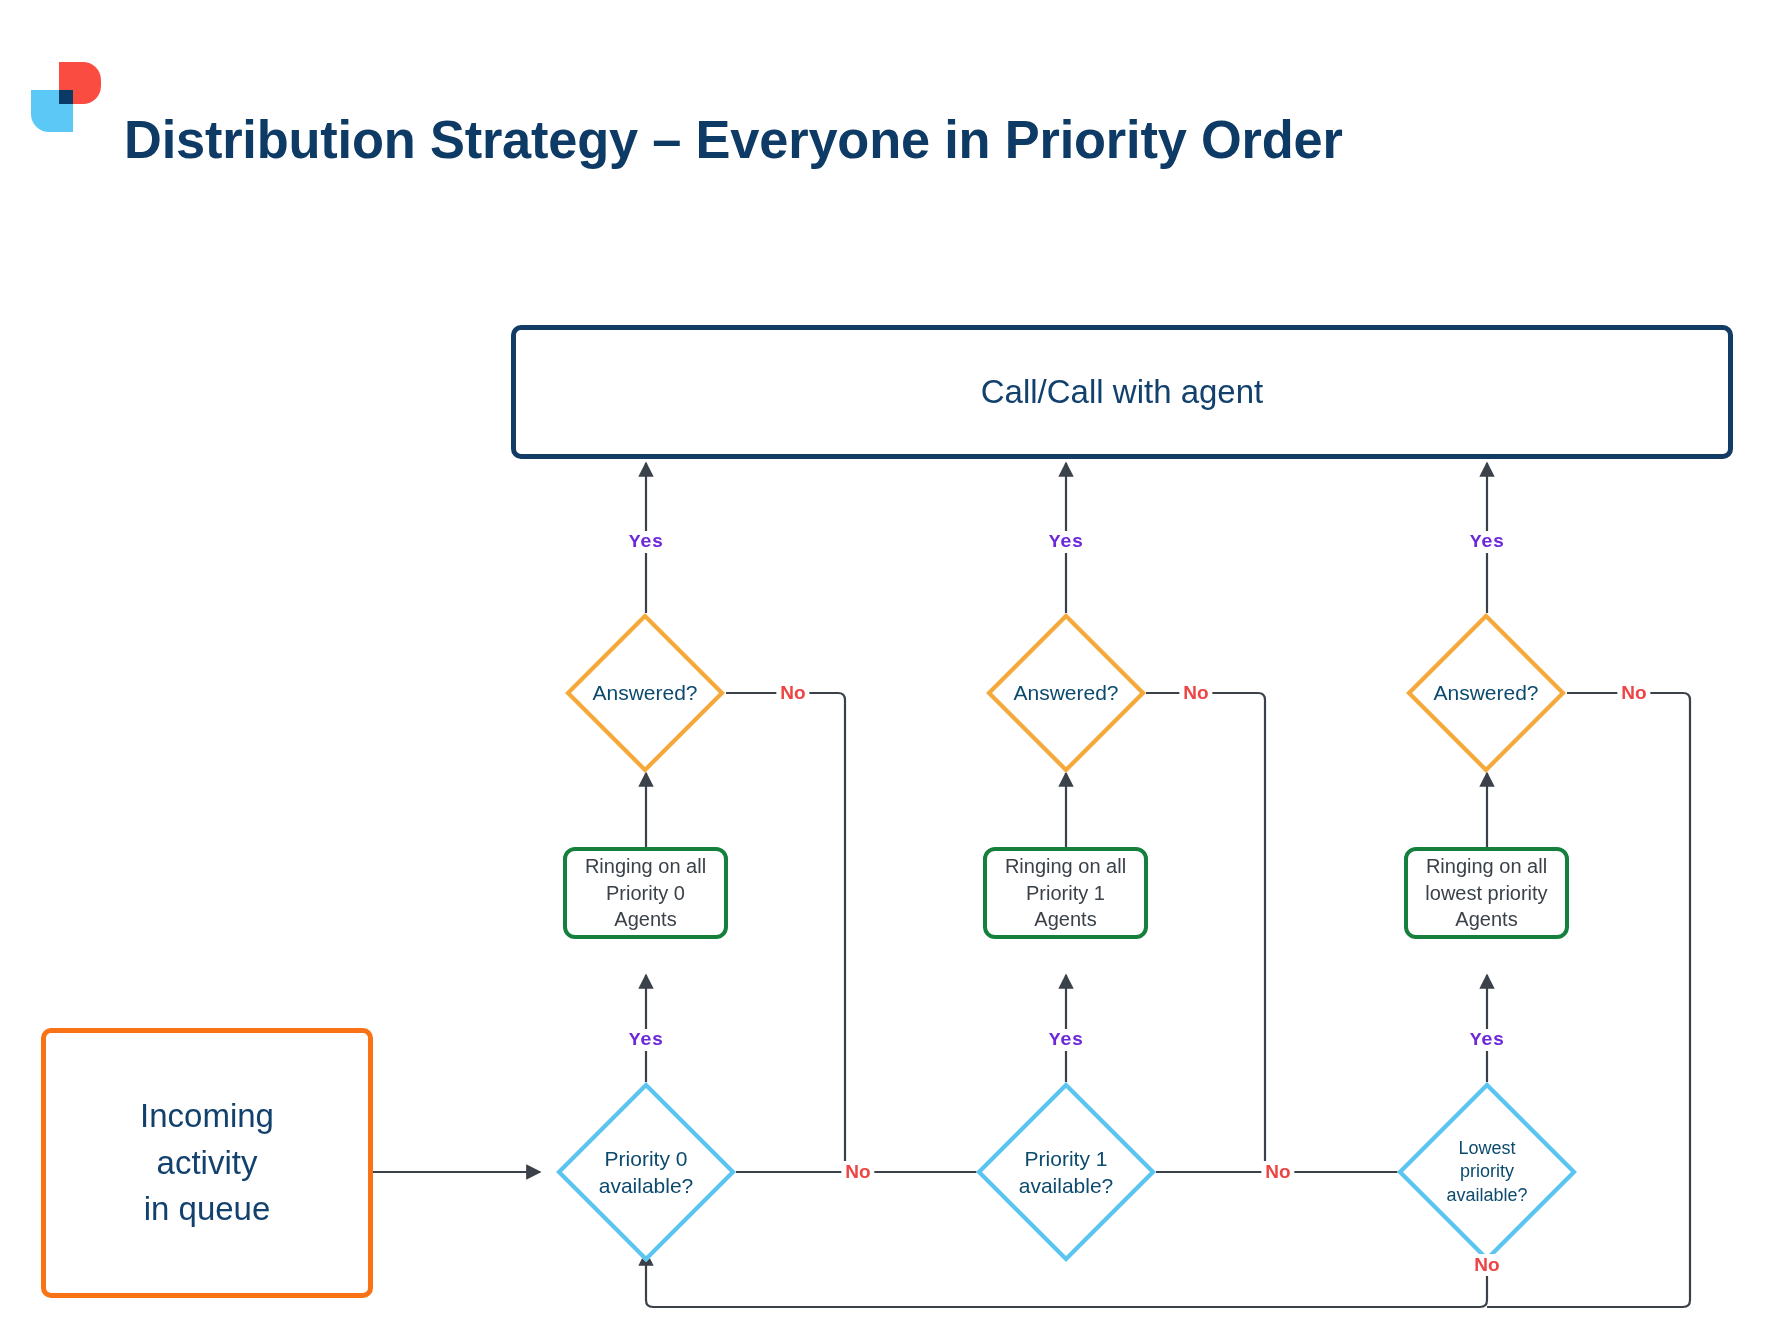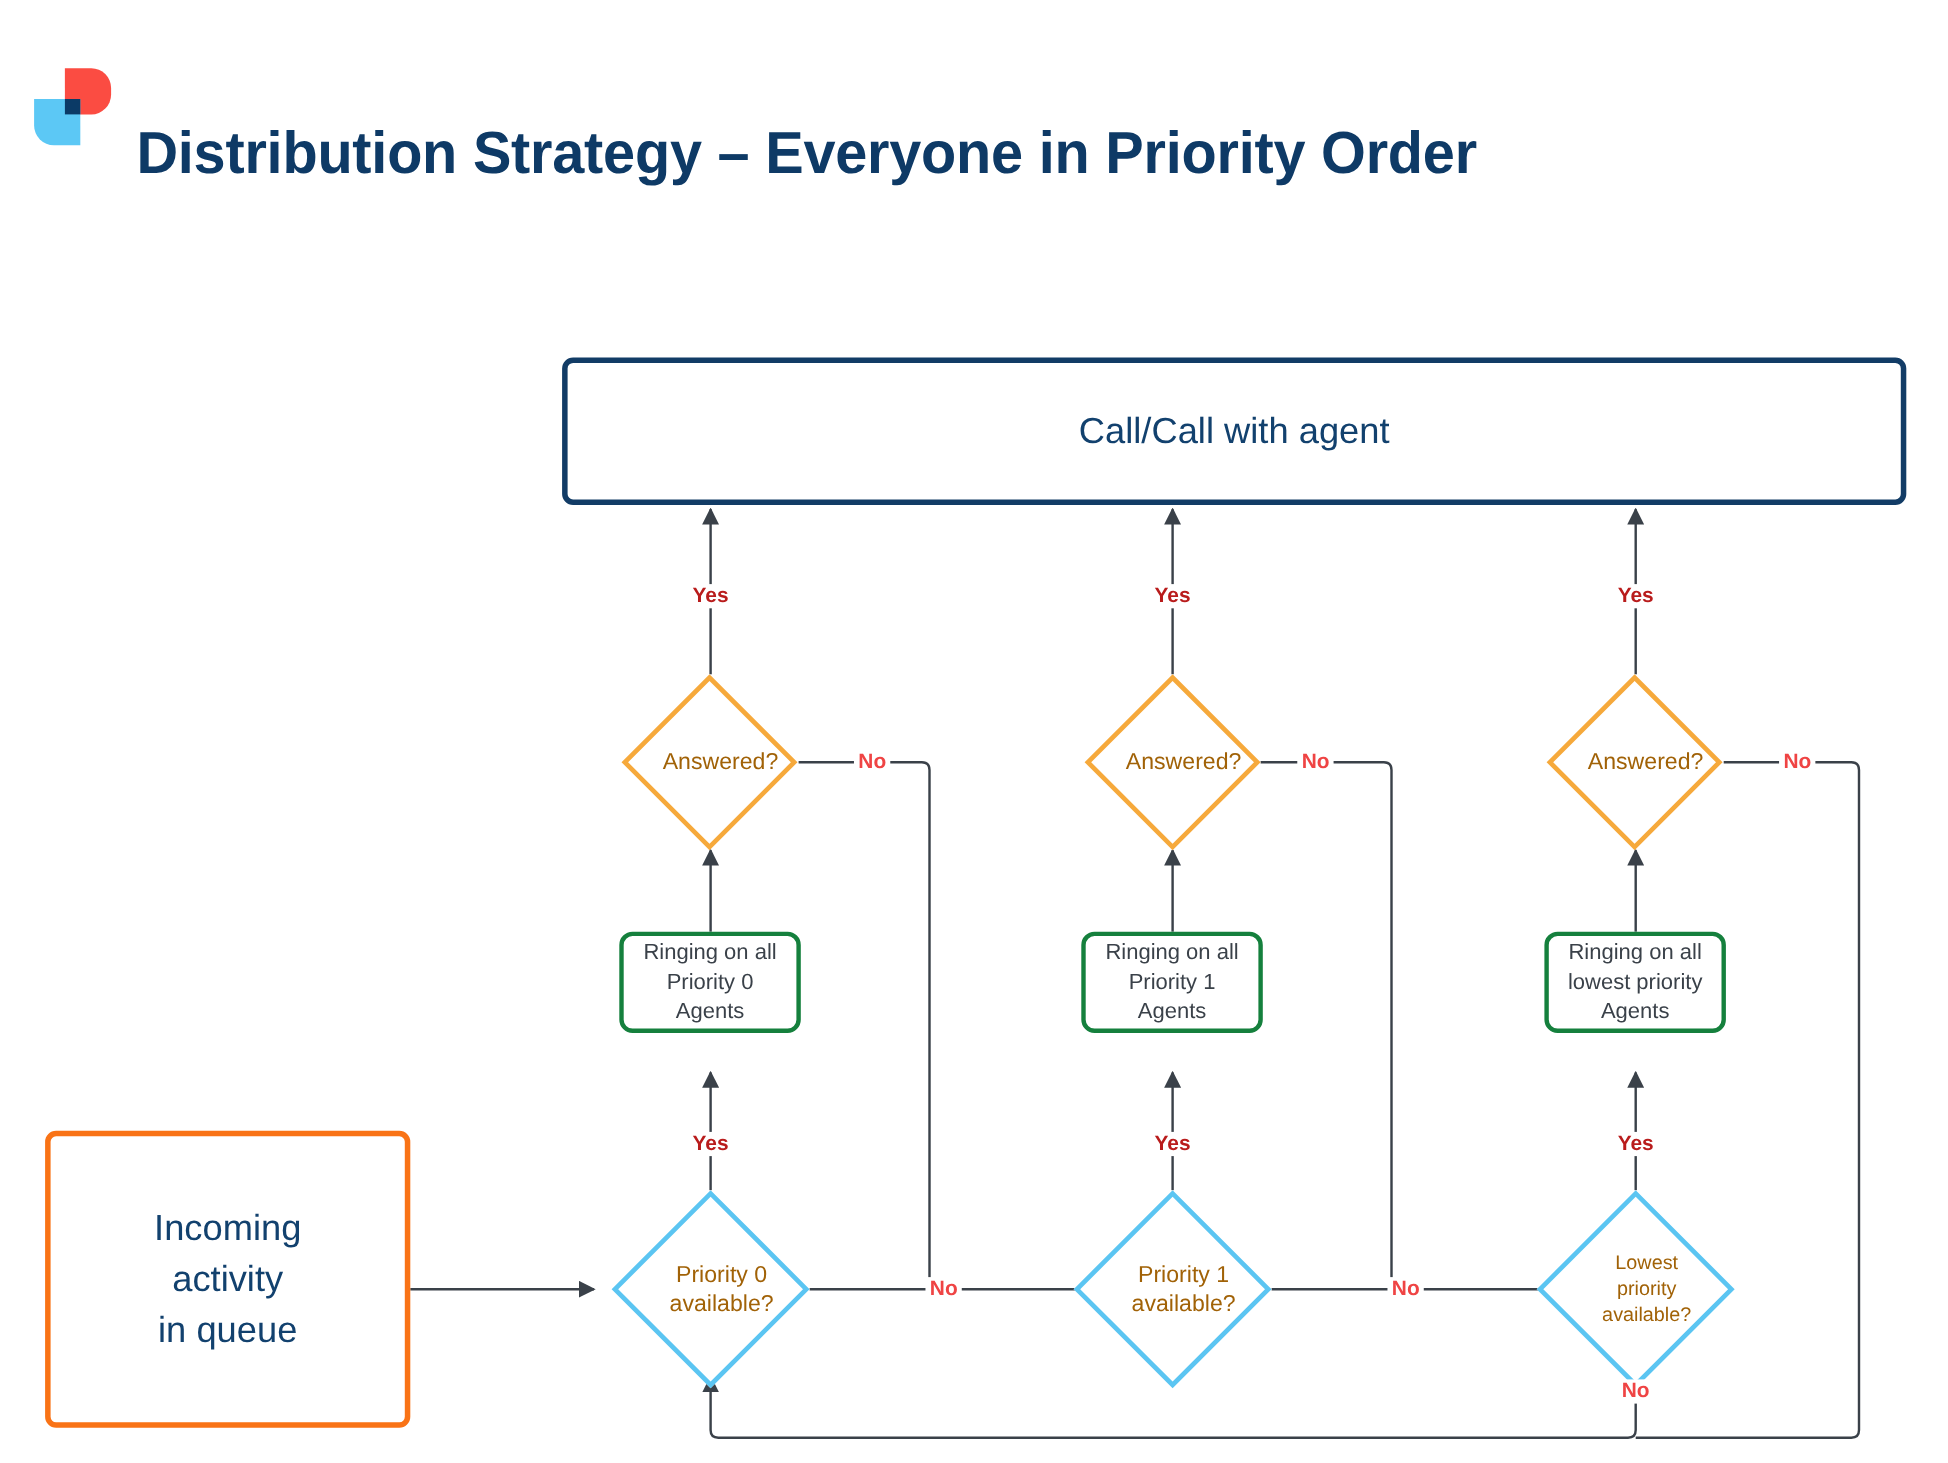--- a/index.html
+++ b/index.html
@@ -59,23 +59,23 @@
   .ring1{left:983px;top:847px;}
   .ring2{left:1404px;top:847px;}
 
   
   .diamond{position:absolute;}
   .diamond .shape{
     position:absolute;left:0;top:0;width:100%;height:100%;
     background:#fff;box-sizing:border-box;
   }
   .diamond .label{
-    position:absolute;left:10px;top:0;width:100%;height:100%;
+    position:absolute;left:0;top:0;width:100%;height:100%;
     display:flex;align-items:center;justify-content:center;text-align:center;
-    color:#a16207;line-height:1.3;
+    color:#0c4a6e;line-height:1.3;
   }
 
   .d-answered{width:160px;height:160px;}
   .d-answered .shape{
     border:6px solid #F6A93B;
     transform:rotate(45deg) scale(0.707);
   }
   .d-answered .label{font-size:21px;}
   .ans0{left:565px;top:613px;}
   .ans1{left:986px;top:613px;}
@@ -91,21 +91,21 @@
   .av0{left:556px;top:1082px;}
   .av1{left:976px;top:1082px;}
   .av2{left:1397px;top:1082px;}
 
   
   .edge-label{
     position:absolute;font-size:19px;font-weight:bold;
     background:#ffffff;padding:0 4px;white-space:nowrap;
     transform:translate(-50%,-50%);
   }
-  .lbl-yes{color:#b91c1c;}
+  .lbl-yes{color:#6d28d9;font-family:Liberation Mono, monospace;}
   .lbl-no{color:#ef4444;}
 </style>
 </head>
 <body>
 
 <div id="logo">
   <div class="red"></div>
   <div class="blue"></div>
   <div class="navy"></div>
 </div>

